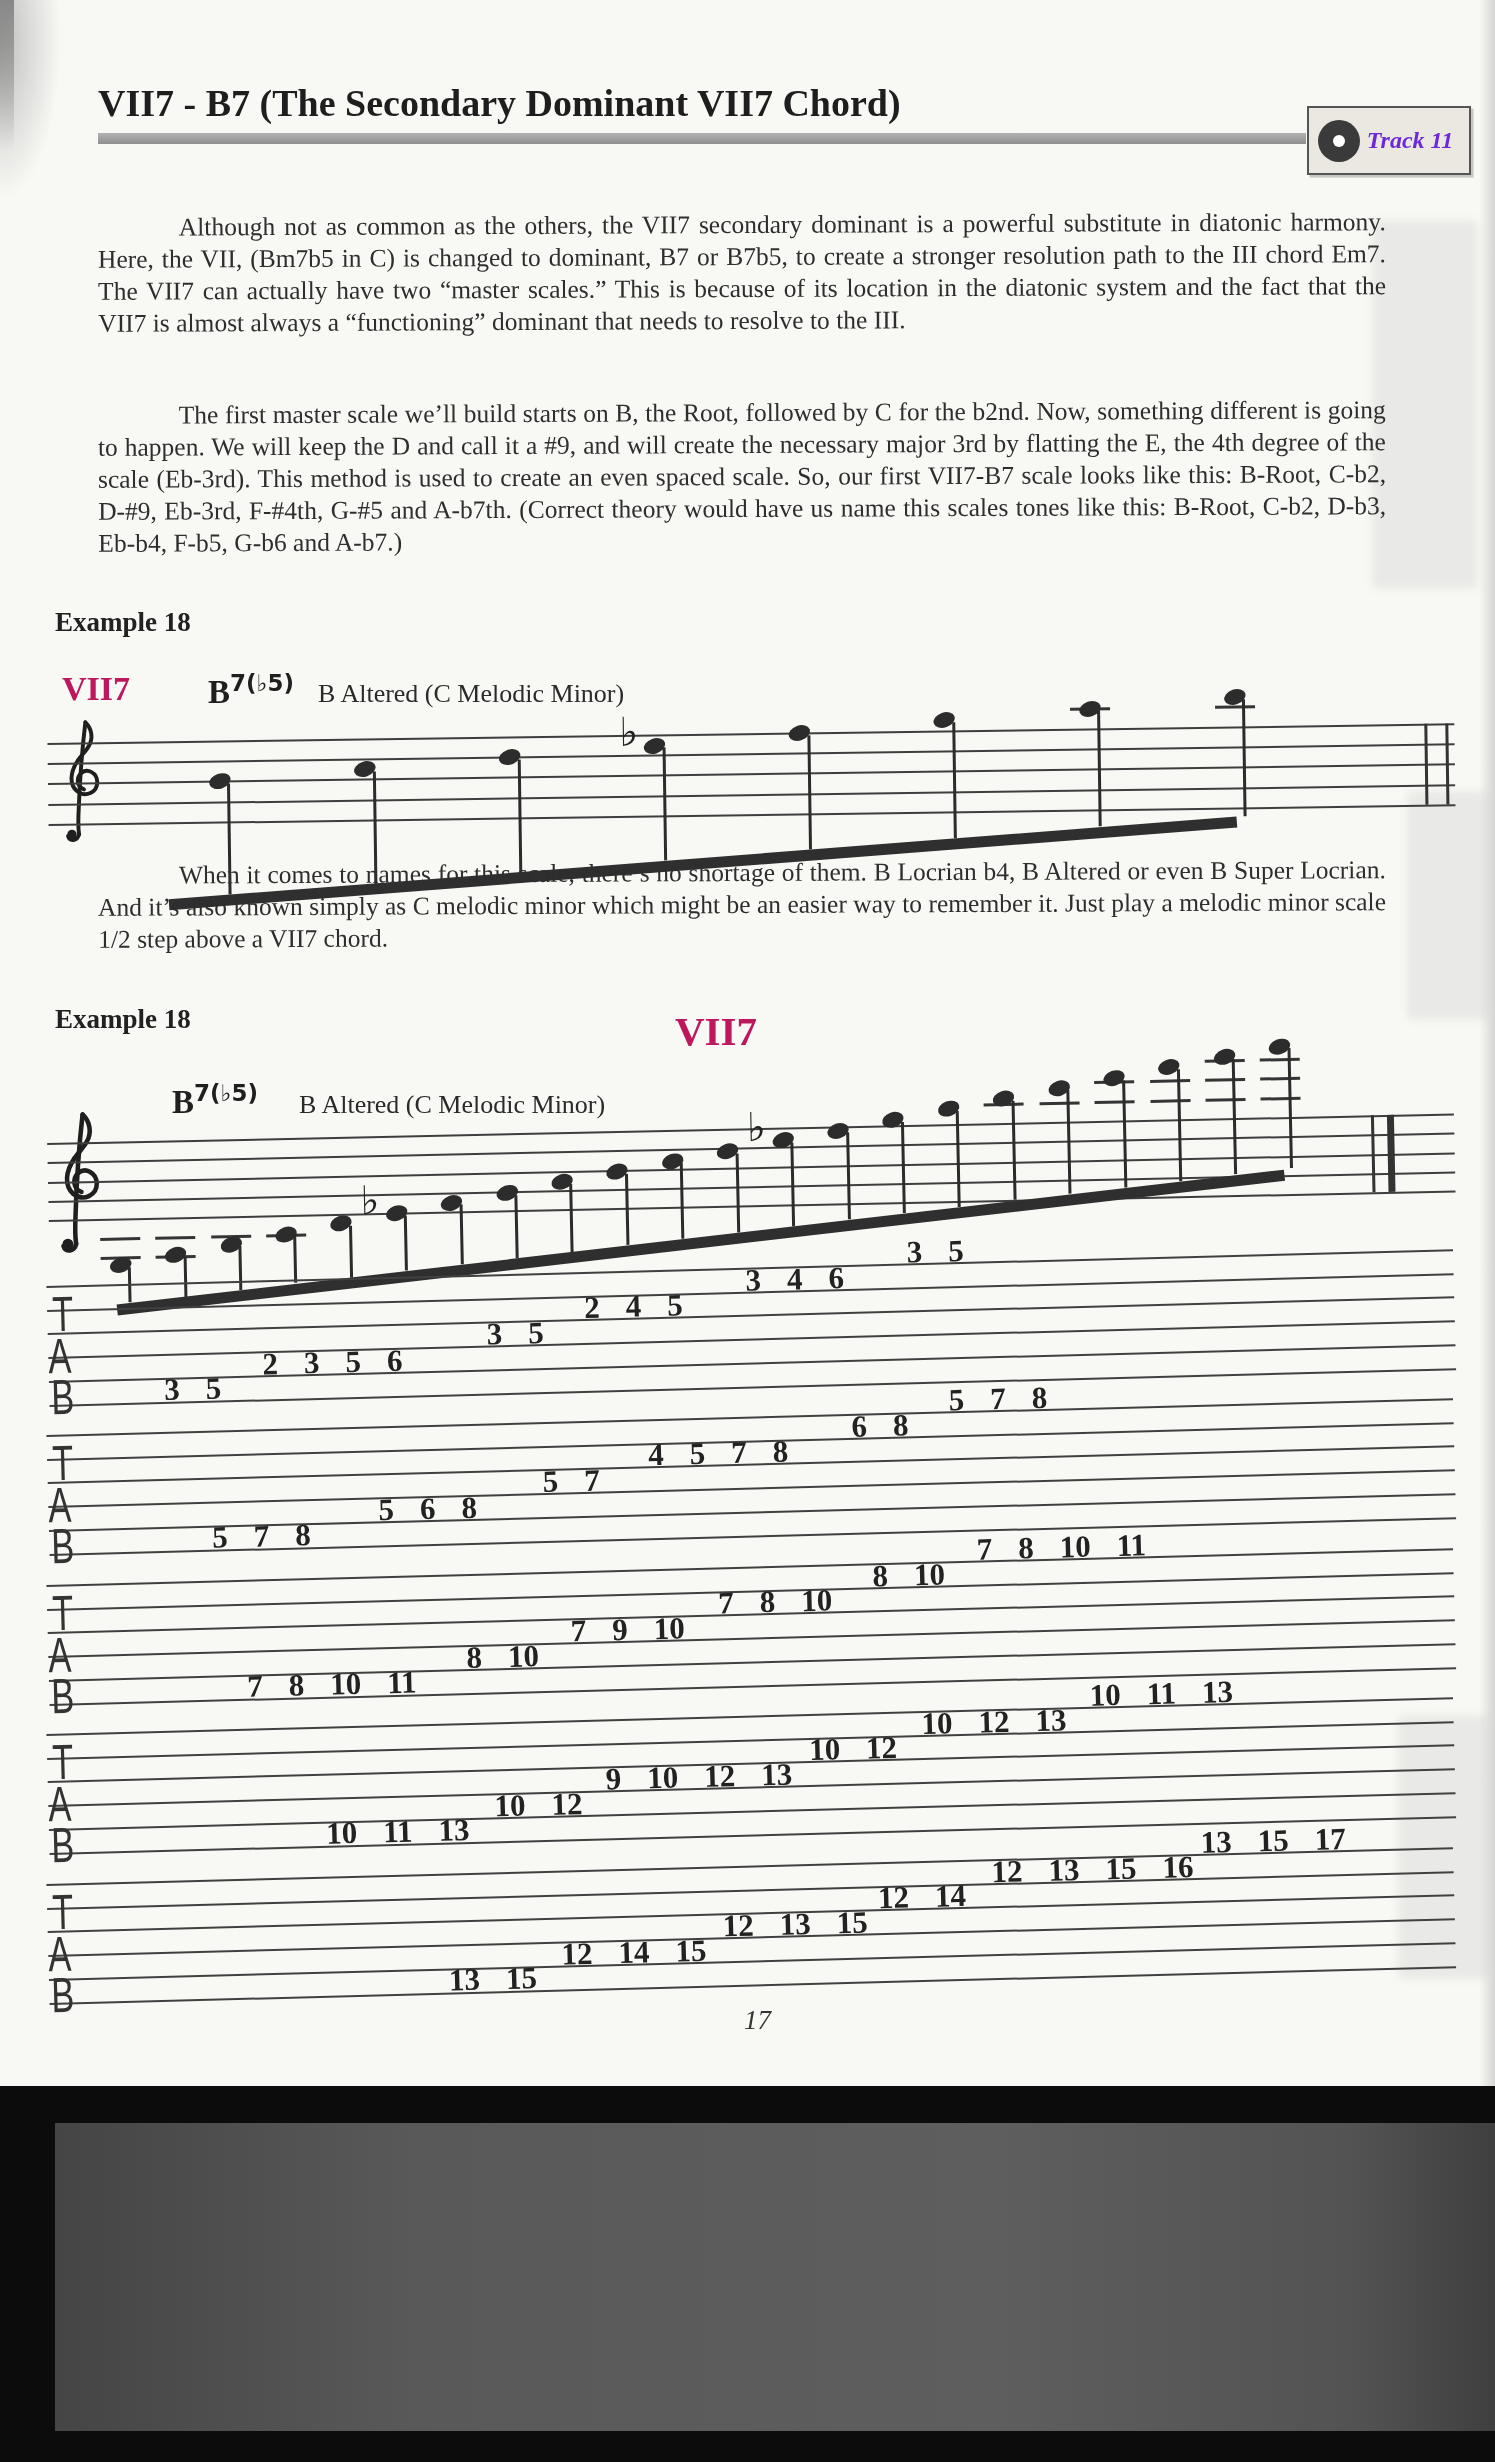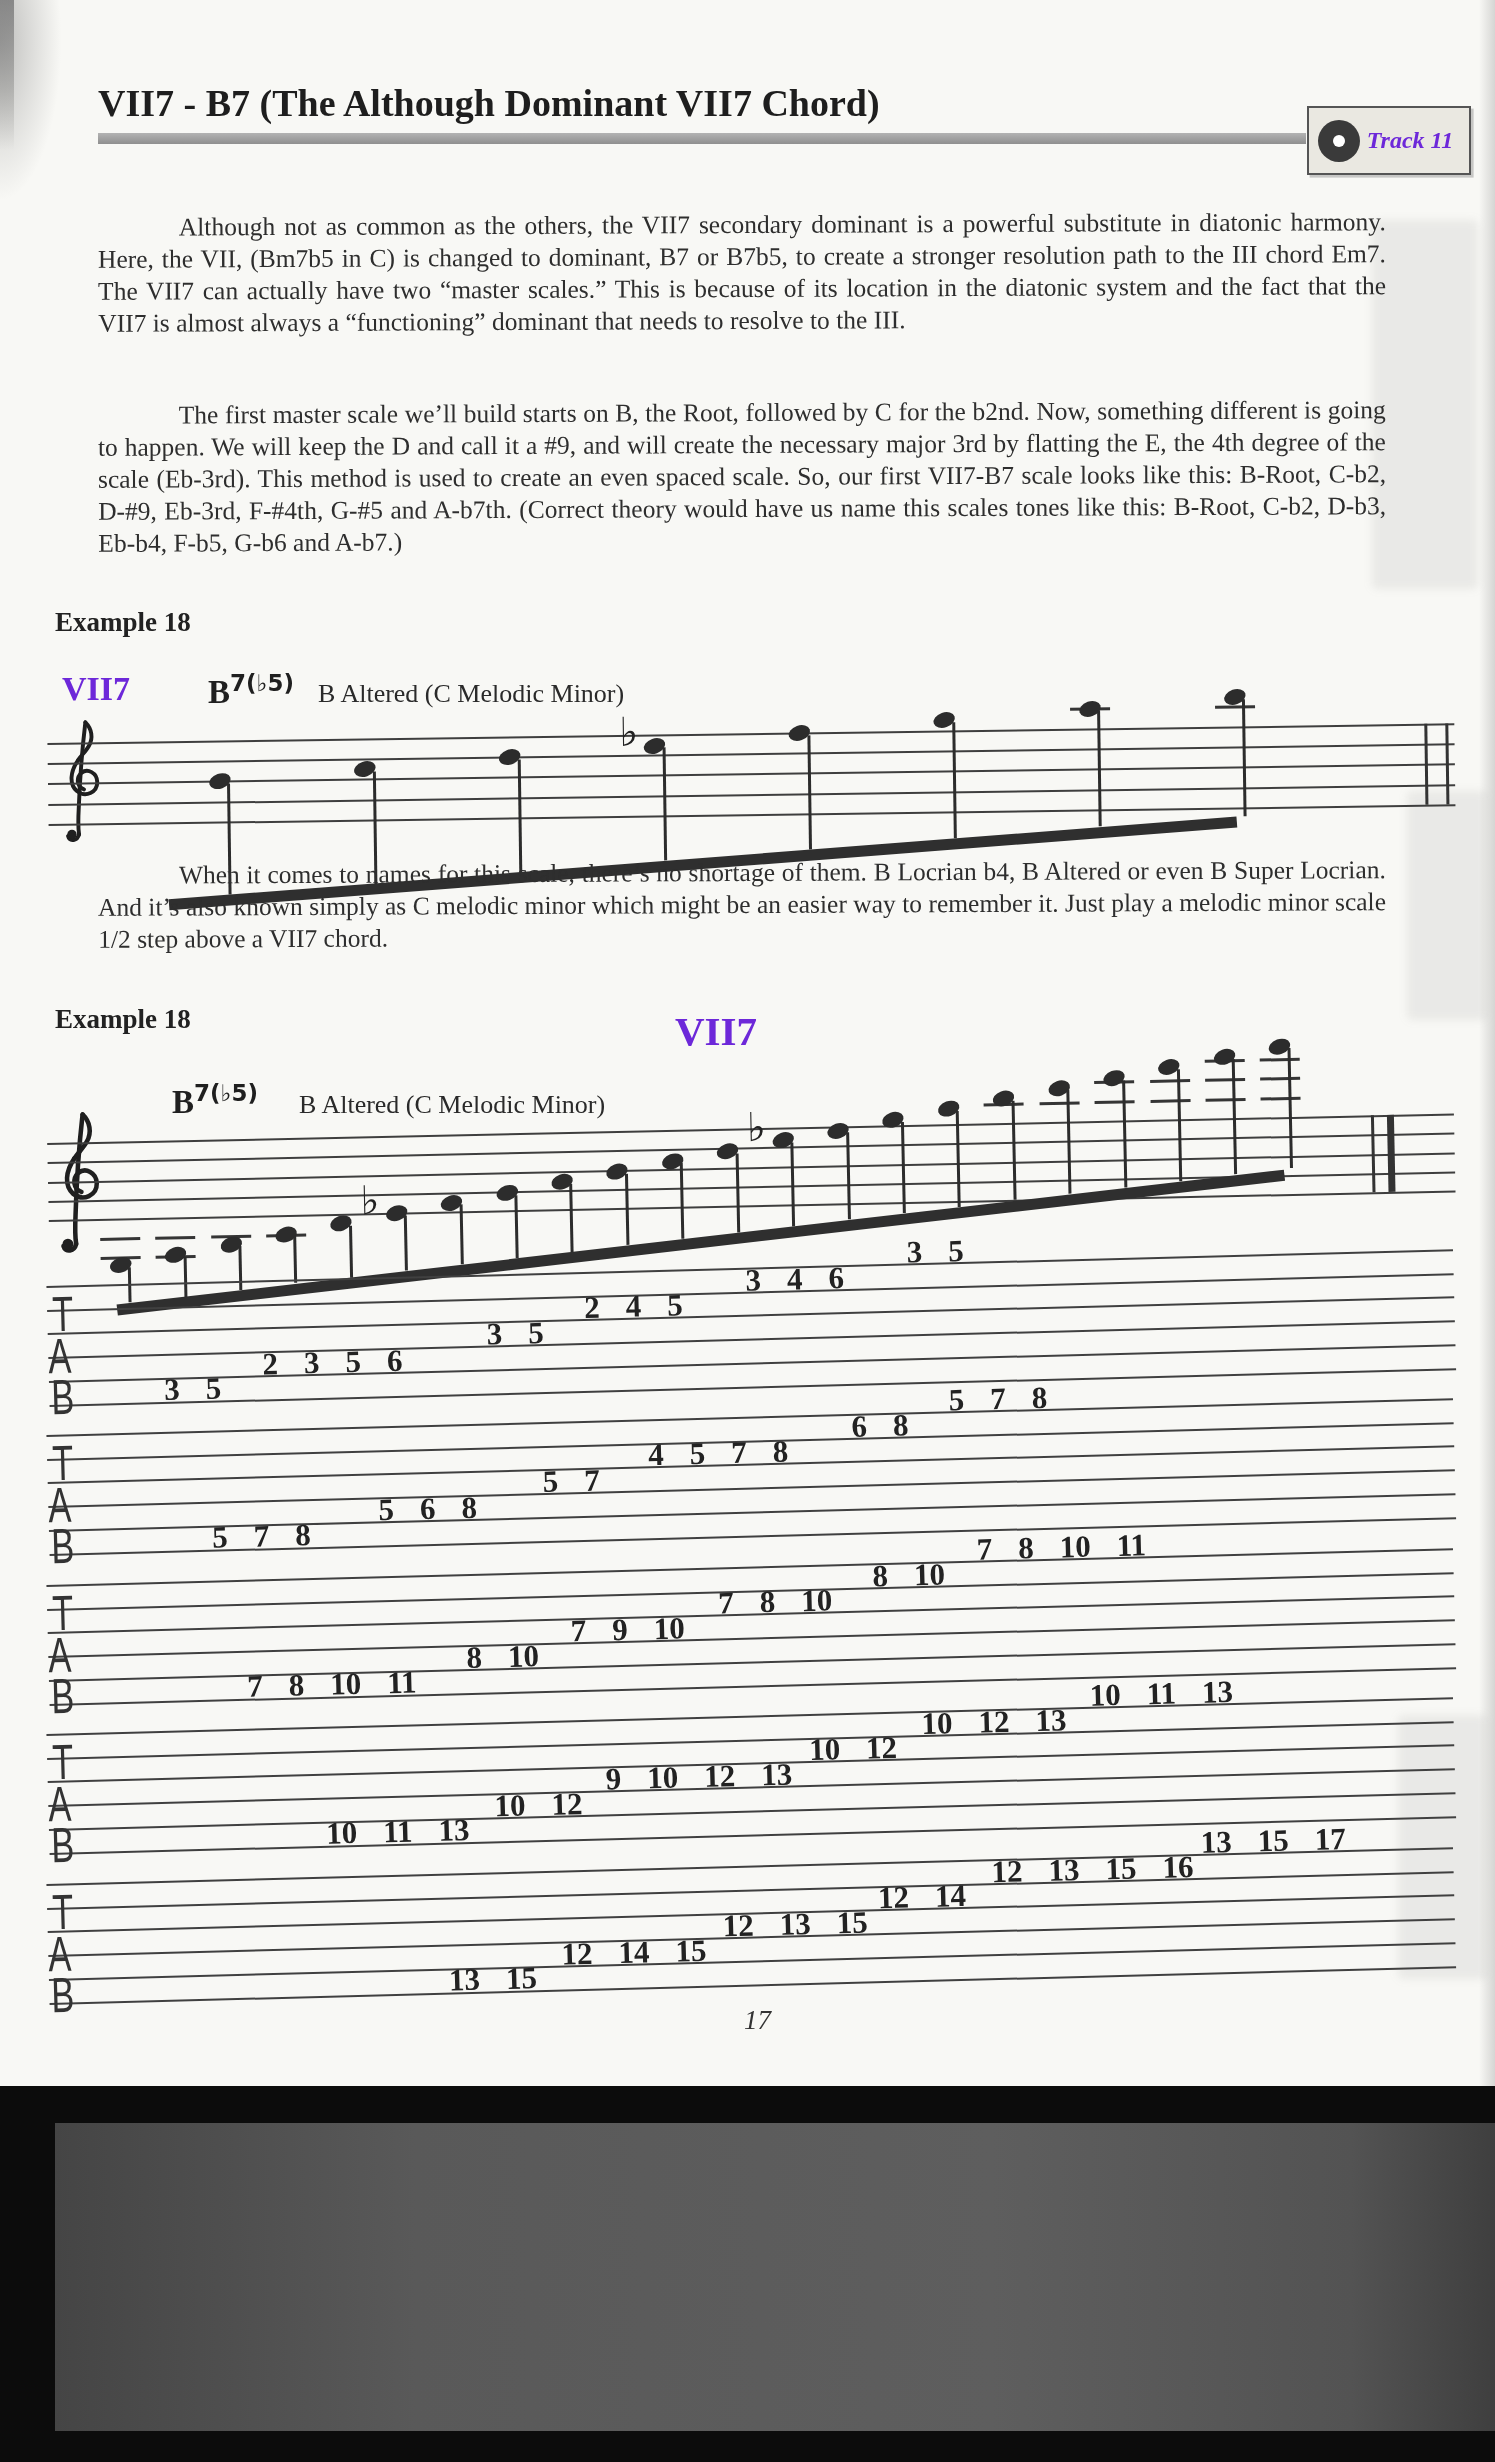--- a/index.html
+++ b/index.html
@@ -19,21 +19,21 @@
     background:linear-gradient(180deg,#b3b3b3,#8f8f8f);}
   .badge{position:absolute;left:1307px;top:106px;width:160px;height:65px;background:#eae8e1;
     border:2.6px solid #555;box-shadow:2.6px 2.6px 0 rgba(150,150,150,.5);display:flex;align-items:center;}
   .cd{position:relative;width:42px;height:42px;margin-left:8.8px;border-radius:50%;background:#3a3a3a;flex:0 0 auto;}
   .cd .hole{position:absolute;left:15px;top:15px;width:12.3px;height:12.3px;border-radius:50%;background:#fff;}
   .badge-text{font-style:italic;font-weight:bold;font-size:24px;color:#6d28d9;margin-left:7px;}
   
   .body{position:absolute;left:98px;width:1288px;margin:0;font-size:25.5px;line-height:32px;
     text-align:justify;text-indent:81px;color:#2e2e2e;transform:rotate(-.25deg);}
   .exh{position:absolute;left:55px;margin:0;font-size:27px;font-weight:bold;color:#222;}
-  .roman{position:absolute;font-weight:bold;color:#6d28d9;}
+  .roman{position:absolute;font-weight:bold;color:#be185d;}
   .chord{position:absolute;font-weight:bold;color:#1f1f1f;font-size:33px;}
   .chord sup{font-size:23px;font-family:"DejaVu Sans","Liberation Serif",serif;font-weight:bold;}
   .scalename{position:absolute;font-size:26px;color:#2a2a2a;}
   
   .staffwrap{position:absolute;left:48px;width:1407px;}
   .sline{position:absolute;left:0;right:0;height:1.8px;background:#3e3e3e;}
   .notehead{position:absolute;width:22px;height:15px;background:#2c2c2c;border-radius:50%;
     transform:rotate(-18deg);}
   .stem{position:absolute;width:2.6px;background:#2c2c2c;}
   .ledger{position:absolute;width:40px;height:2.6px;background:#353535;}
@@ -60,21 +60,21 @@
 <body>
 
 <div class="page">
   <div class="edge-left"></div>
   <div class="corner-smudge"></div>
   <div class="edge-right"></div>
   <div class="ghost" style="left:1372px;top:220px;width:106px;height:369px;"></div>
   <div class="ghost" style="left:1407px;top:791px;width:79px;height:229px;"></div>
   <div class="ghost" style="left:1398px;top:1715px;width:88px;height:264px;"></div>
 
-  <h1 class="title">VII7 - B7 (The Although Dominant VII7 Chord)</h1>
+  <h1 class="title">VII7 - B7 (The Secondary Dominant VII7 Chord)</h1>
   <div class="title-rule"></div>
 
   <div class="badge">
     <span class="cd">
         <span class="hole"></span>
       </span>
     <span class="badge-text">Track 11</span>
   </div>
 
   <p class="body" style="top:209px;">Although not as common as the others, the VII7 secondary dominant is a powerful substitute in diatonic harmony. Here, the VII, (Bm7b5 in C) is changed to dominant, B7 or B7b5, to create a stronger resolution path to the III chord Em7. The VII7 can actually have two “master scales.” This is because of its location in the diatonic system and the fact that the VII7 is almost always a “functioning” dominant that needs to resolve to the III.</p>

